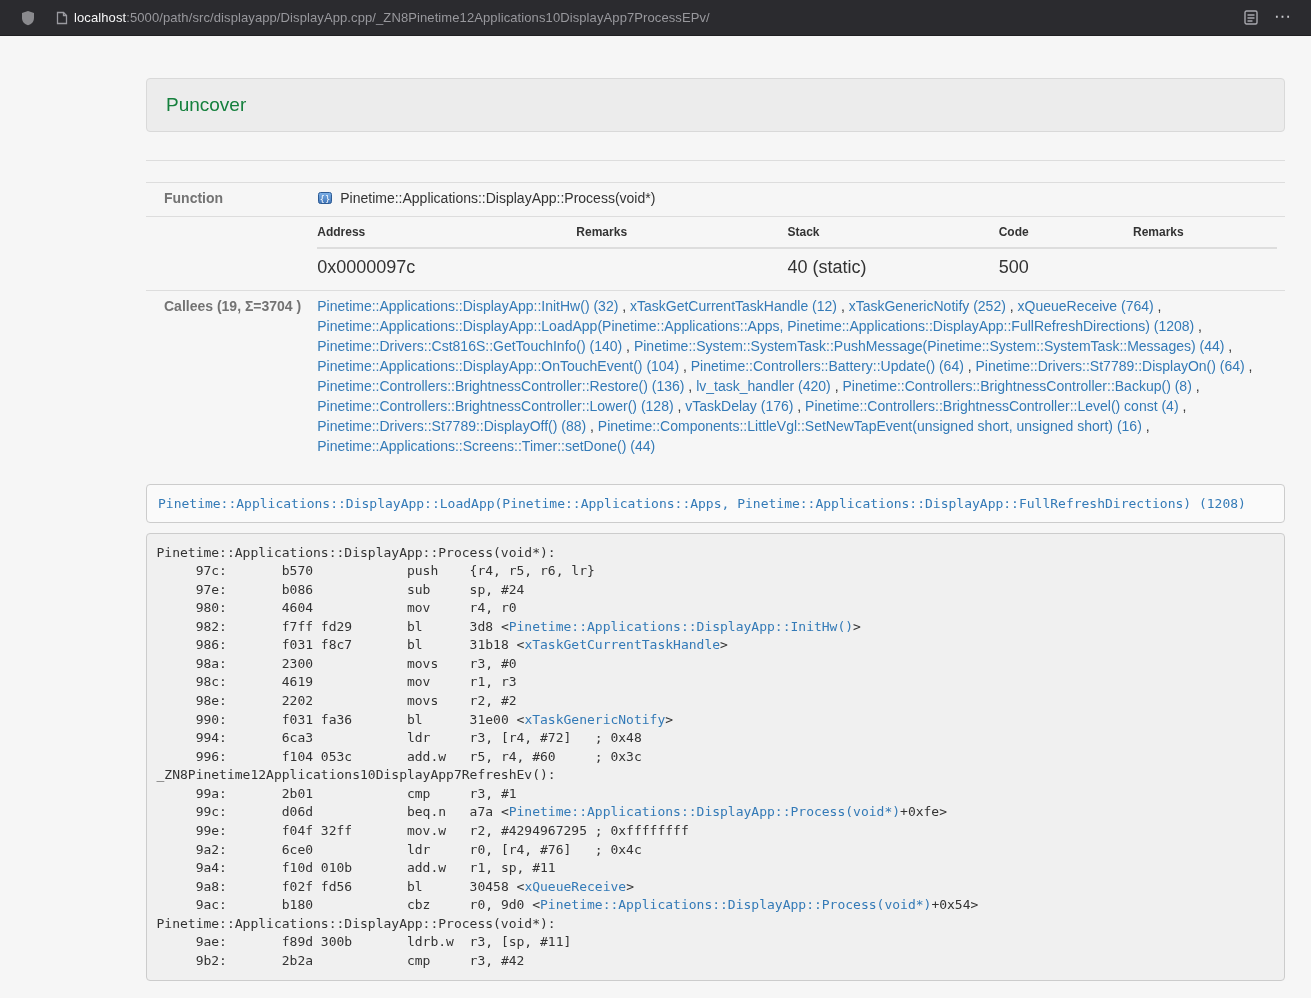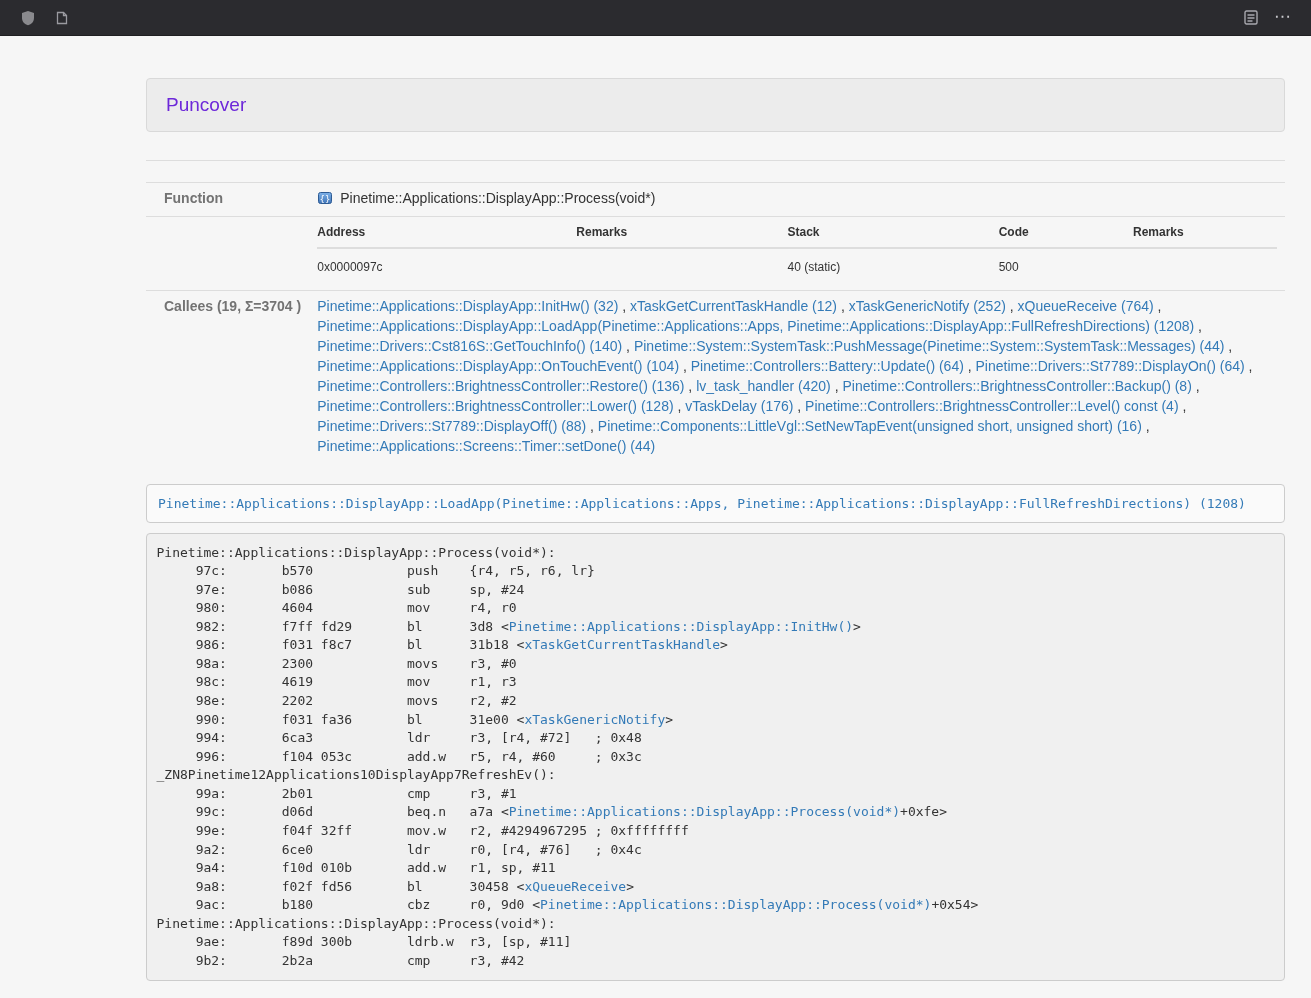--- a/index.html
+++ b/index.html
@@ -41,21 +41,21 @@
   
   .page { padding: 42px 26px 0 146px; }
 
   .jumbo {
     background: #ececec;
     border: 1px solid #d9d9d9;
     border-radius: 4px;
     padding: 15px 19px;
     margin-bottom: 28px;
   }
-  .jumbo h1 { font-size: 19px; font-weight: 500; color: #6d28d9; }
+  .jumbo h1 { font-size: 19px; font-weight: 500; color: #15803d; }
 
   hr.rule { border: 0; border-top: 1px solid #ddd; margin: 0 0 21px 0; }
 
   .breadcrumb-line { line-height: 20px; margin-bottom: 8px; color: #333; }
 
   table.info { width: 100%; border-collapse: collapse; }
   table.info > tbody > tr > th,
   table.info > tbody > tr > td {
     border-top: 1px solid #ddd;
     padding: 5px 8px;
@@ -74,21 +74,21 @@
   .fn-icon { display: inline-block; vertical-align: -3px; margin-right: 7px; }
 
   table.stats { width: 100%; border-collapse: collapse; }
   table.stats th {
     text-align: left;
     font-weight: bold;
     font-size: 12px;
     padding: 0 8px 5px 0;
     border-bottom: 2px solid #ddd;
   }
-  table.stats td { padding: 8px 8px 8px 0; font-size: 12px; }
+  table.stats td { padding: 8px 8px 8px 0; font-size: 18px; }
 
   .symbol-panel {
     margin-top: 23px;
     background: #fafafa;
     border: 1px solid #ccc;
     border-radius: 4px;
     padding: 9px 11px;
     font-family: "DejaVu Sans Mono", monospace;
     font-size: 13px;
     line-height: 19px;
@@ -121,20 +121,21 @@
         <path d="M8 1l6 2v5c0 3.6-2.6 6.4-6 7.2C4.6 14.4 2 11.6 2 8V3z" fill="#8a8a8e"></path>
       </svg>
   </span>
   <div class="url-bar">
     <span style="display:inline-flex;">
       <svg width="12" height="14" viewBox="0 0 12 14">
           <path d="M1.5 1.5h6l3 3v8h-9z" fill="none" stroke="#9a9aa0" stroke-width="1.3"></path>
           <path d="M7.5 1.5v3h3" fill="none" stroke="#9a9aa0" stroke-width="1.3"></path>
         </svg>
     </span>
+    <span class="url-text"><span class="url-host">localhost</span><span class="url-rest">:5000/path/src/displayapp/DisplayApp.cpp/_ZN8Pinetime12Applications10DisplayApp7ProcessEPv/</span></span>
   </div>
   <span class="bar-icon">
     <svg width="14" height="15" viewBox="0 0 14 15">
         <rect x="1" y="1" width="12" height="13" rx="1.5" fill="none" stroke="#a8a8ae" stroke-width="1.4"></rect>
         <path d="M4 5h6M4 8h6M4 11h4" stroke="#a8a8ae" stroke-width="1.4" stroke-linecap="round"></path>
       </svg>
   </span>
   <span class="bar-ellipsis">⋯</span>
 </div>
 

